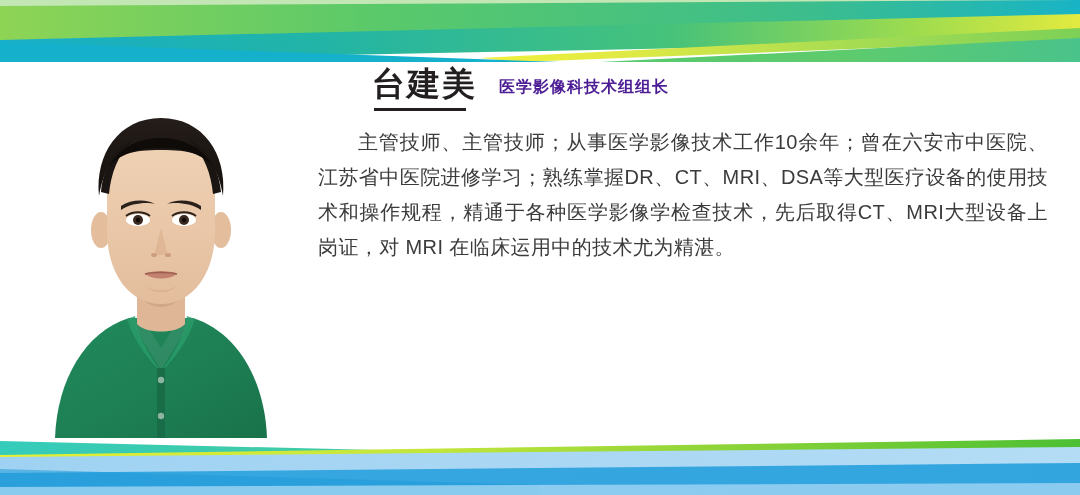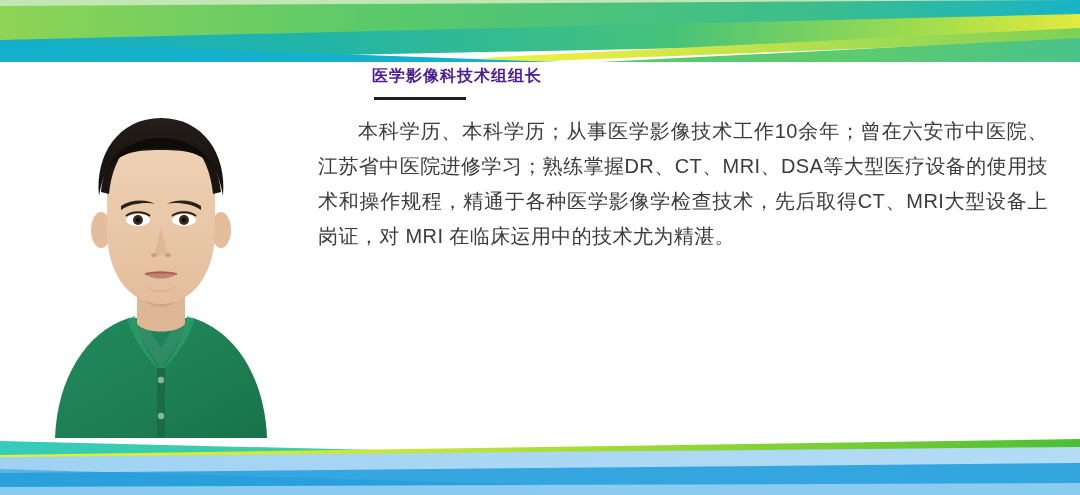--- a/index.html
+++ b/index.html
@@ -255,19 +255,20 @@
 
       <path d="M108,194 C116,190 132,190 140,194 C132,200 116,200 108,194 Z" fill="#c2816f"></path>
       <path d="M108,194 C116,192 132,192 140,194" stroke="#9d5d4c" stroke-width="1.4" fill="none"></path>
 
       <path d="M108,206 C116,212 132,212 140,206 C132,214 116,214 108,206 Z" fill="#d2a183" opacity="0.5"></path>
     </svg>
   </div>
 
   <div class="info">
     <div class="name-row">
+      <div class="person-name">台建美</div>
       <div class="person-title">医学影像科技术组组长</div>
     </div>
     <div class="name-underline"></div>
-    <div class="bio">本科学历、本科学历；从事医学影像技术工作10余年；曾在六安市中医院、江苏省中医院进修学习；熟练掌握DR、CT、MRI、DSA等大型医疗设备的使用技术和操作规程，精通于各种医学影像学检查技术，先后取得CT、MRI大型设备上岗证，对 MRI 在临床运用中的技术尤为精湛。</div>
+    <div class="bio">主管技师、主管技师；从事医学影像技术工作10余年；曾在六安市中医院、江苏省中医院进修学习；熟练掌握DR、CT、MRI、DSA等大型医疗设备的使用技术和操作规程，精通于各种医学影像学检查技术，先后取得CT、MRI大型设备上岗证，对 MRI 在临床运用中的技术尤为精湛。</div>
   </div>
 
 </div>
 
 </body></html>

